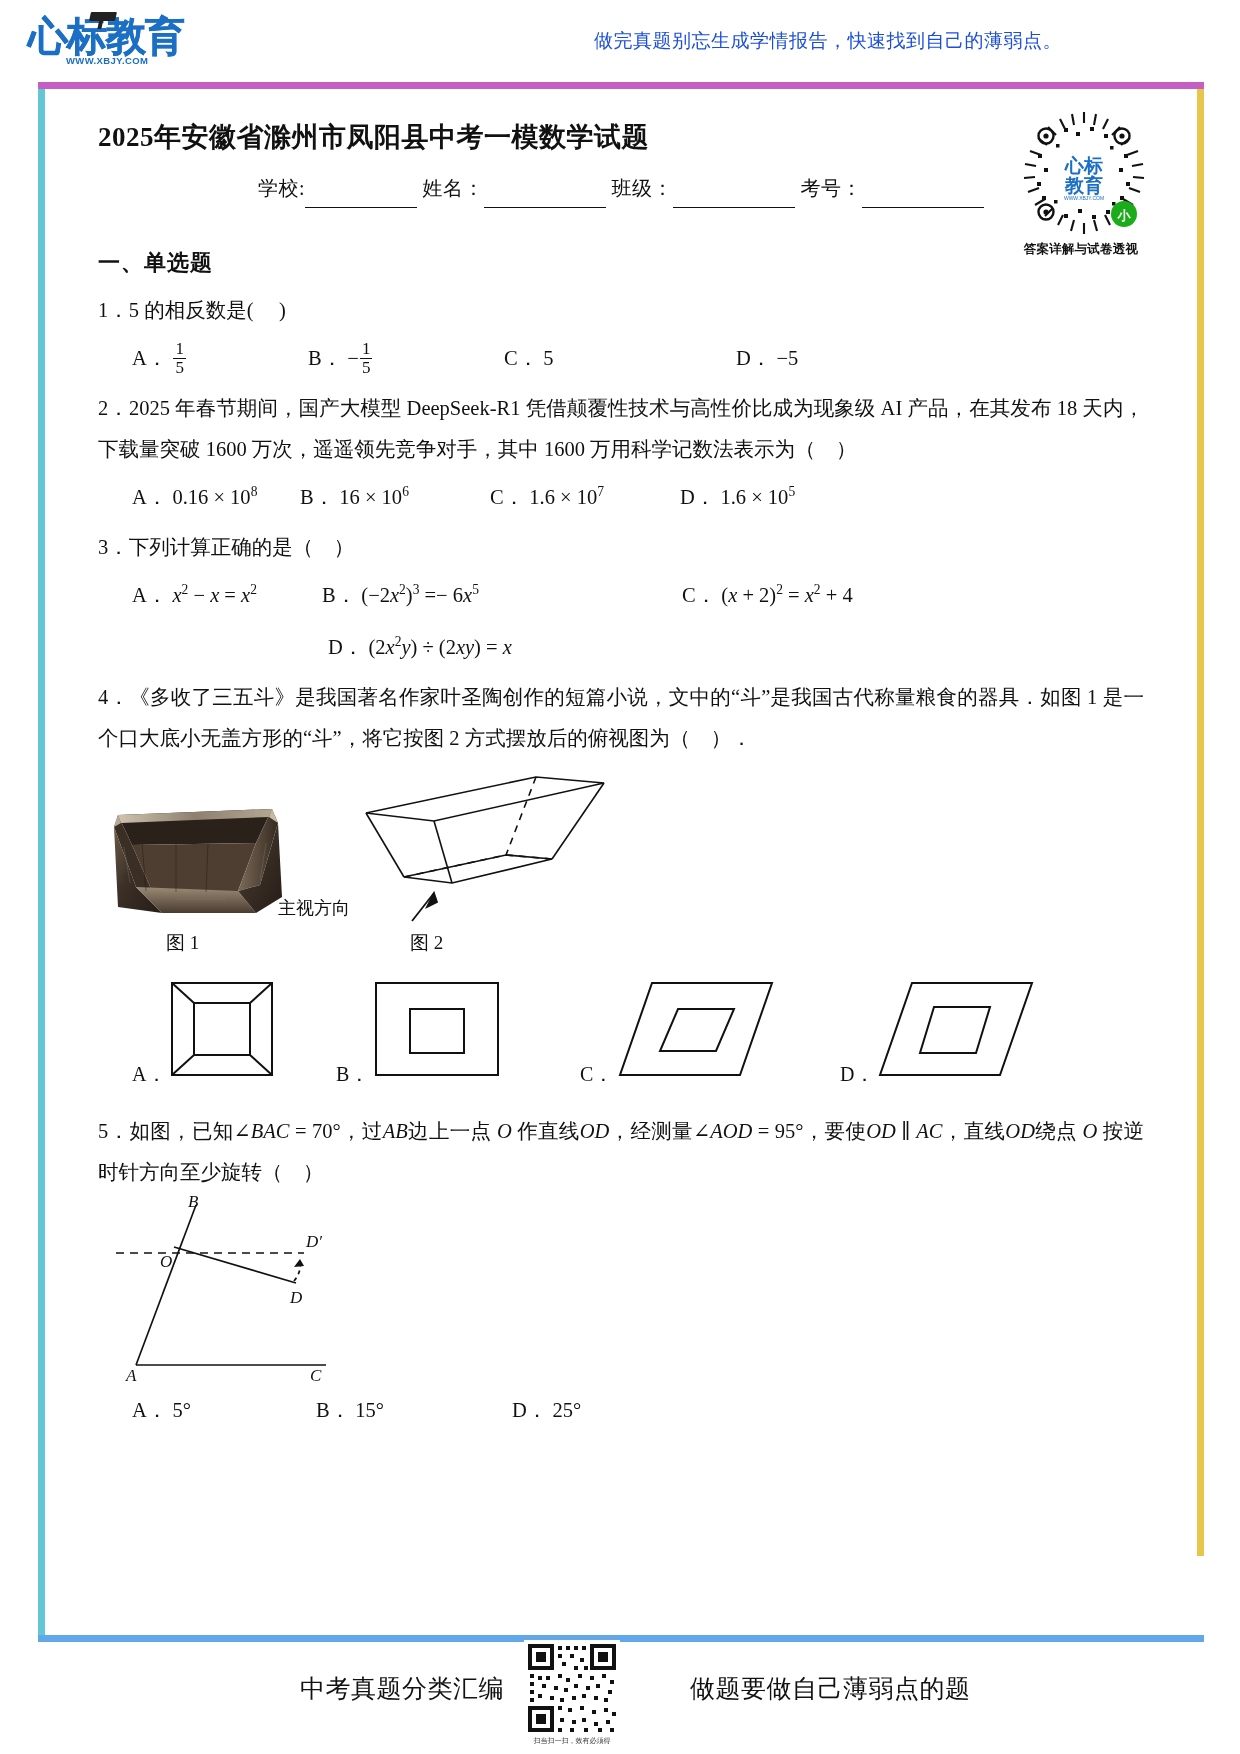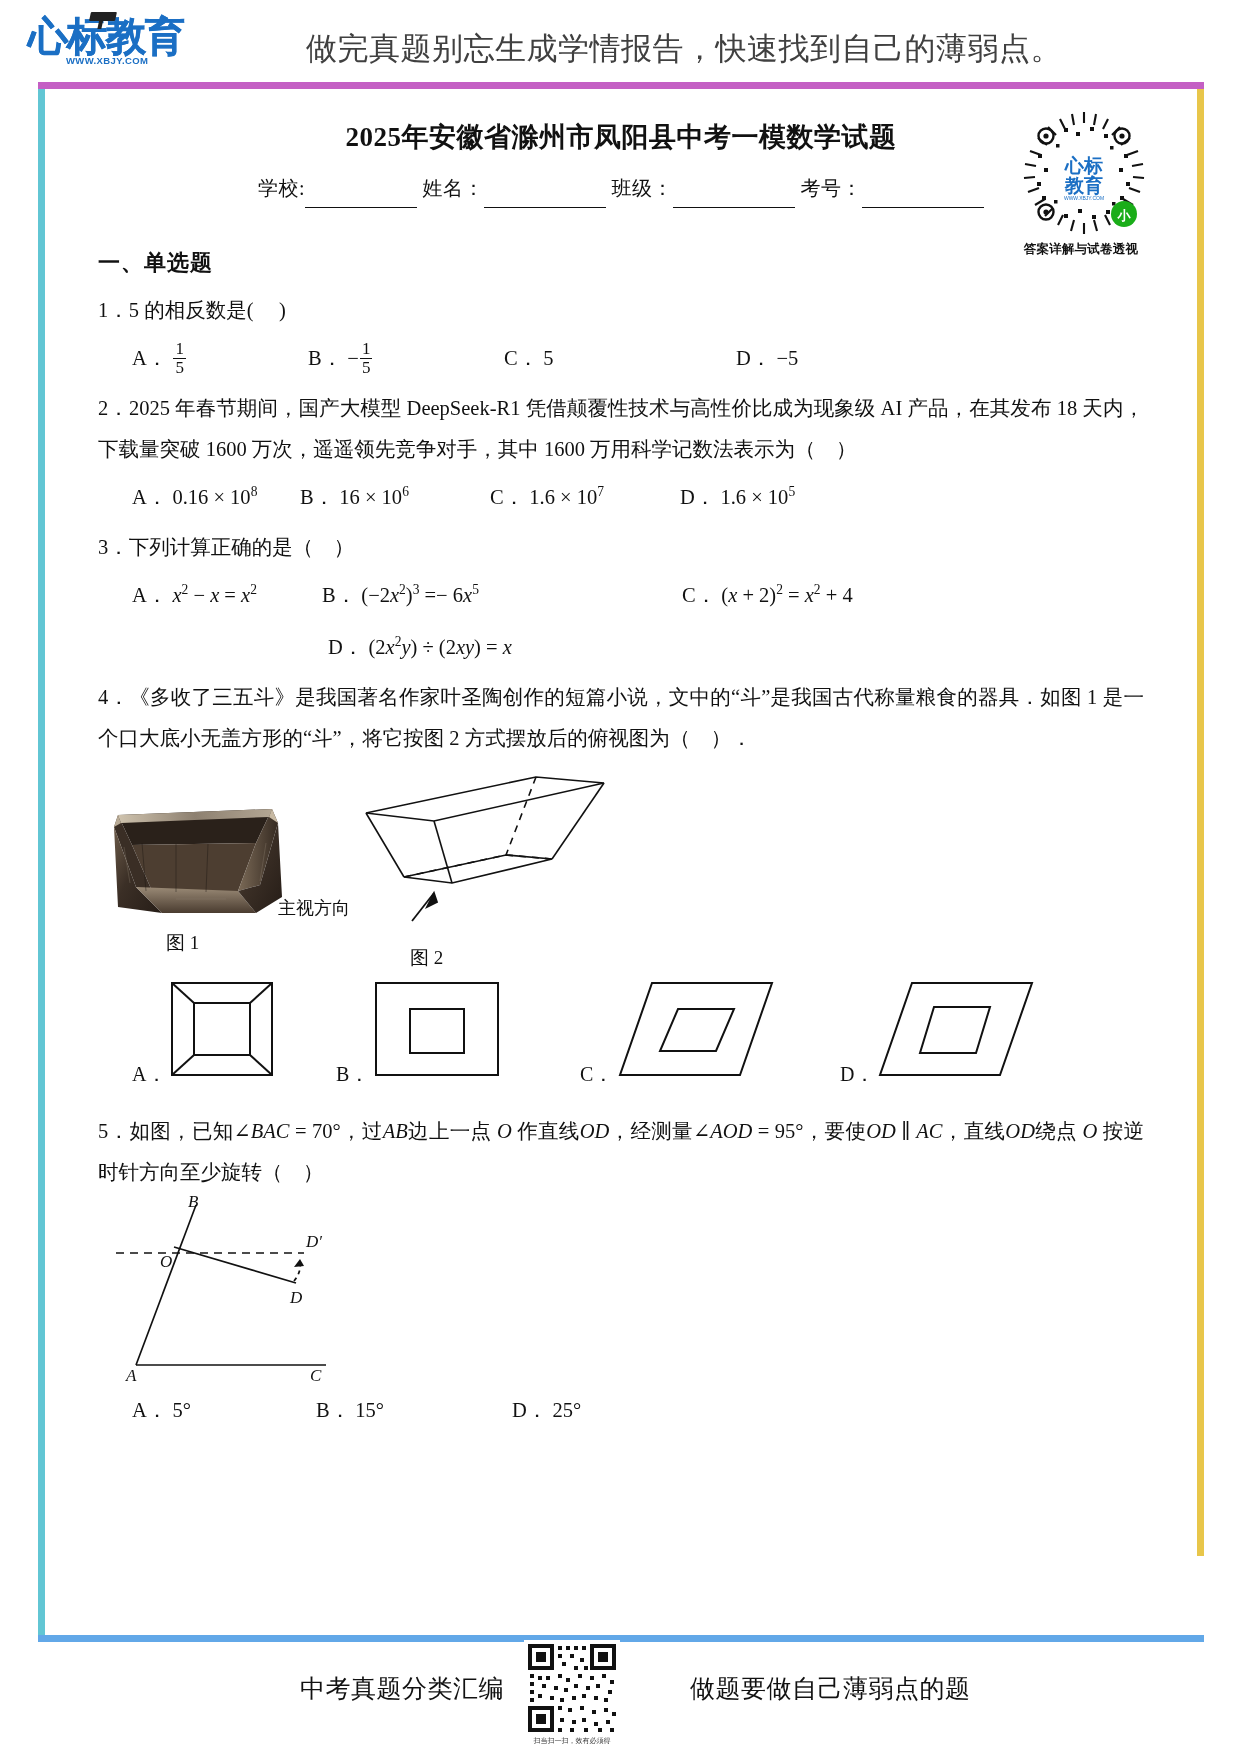--- a/index.html
+++ b/index.html
@@ -38,21 +38,21 @@
     content:""; position:absolute; left:10px; top:8px;
     width:4px;height:9px;background:#222;
   }
   .logo-url {
     font-family: "Liberation Sans", sans-serif;
     font-size: 9.5px; color: #1b6fc4; letter-spacing: 0.4px;
     margin-top: -3px; margin-left: 38px; font-weight: bold;
   }
   .banner-slogan {
     position: absolute; right: 22px; top: 28px;
-    font-size: 31px; color: #404040;
+    font-size: 19px; color: #1d4ed8;
     font-family: "Liberation Sans", sans-serif;
     letter-spacing: 0.5px;
     white-space: nowrap;
   }
 
   
   .page-frame {
     position: absolute;
     left: 38px; top: 82px;
     width: 1166px; height: 1560px;
@@ -66,21 +66,20 @@
   
   .doc {
     position: absolute;
     left: 60px; top: 12px;
     width: 1046px;
     font-size: 20.5px;
     line-height: 1.9;
   }
 
   .doc-title {
-    text-align: center;
     font-size: 27px;
     font-weight: bold;
     margin: 18px 0 6px 0;
     letter-spacing: 0.5px;
   }
   .fill-line {
     text-align: center;
     font-size: 20px;
     letter-spacing: 0.5px;
     margin-bottom: 8px;
@@ -153,21 +152,21 @@
   i.v { font-style: italic; font-family: "Liberation Serif", serif; }
   sup { font-size: 0.66em; }
 
   
   .fig4 { position: relative; height: 212px; margin: 6px 0 0 0; }
   .dou-photo {
     position: absolute; left: 8px; top: 22px;
     width: 178px; height: 128px;
   }
   .fig4-cap-1 { position:absolute; left: 68px; top: 160px; font-size: 19px; }
-  .fig4-cap-2 { position:absolute; left: 312px; top: 160px; font-size: 19px; margin-top: 15px; }
+  .fig4-cap-2 { position:absolute; left: 312px; top: 160px; font-size: 19px; }
   .dirlabel { position:absolute; left: 180px; top: 126px; font-size: 18px; }
 
   .fig4-opts { position: relative; height: 110px; margin-top: 2px; }
   .fig4-opts .lbl {
     position: absolute; bottom: -4px; font-size: 20px;
   }
 
   .fig5 { position: relative; height: 188px; margin: 2px 0 0 0; }
 
   

